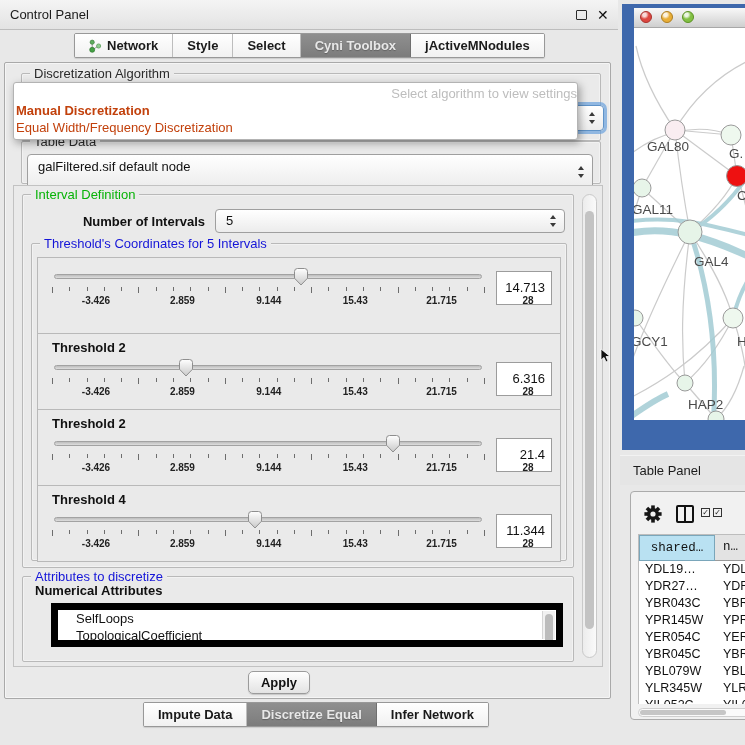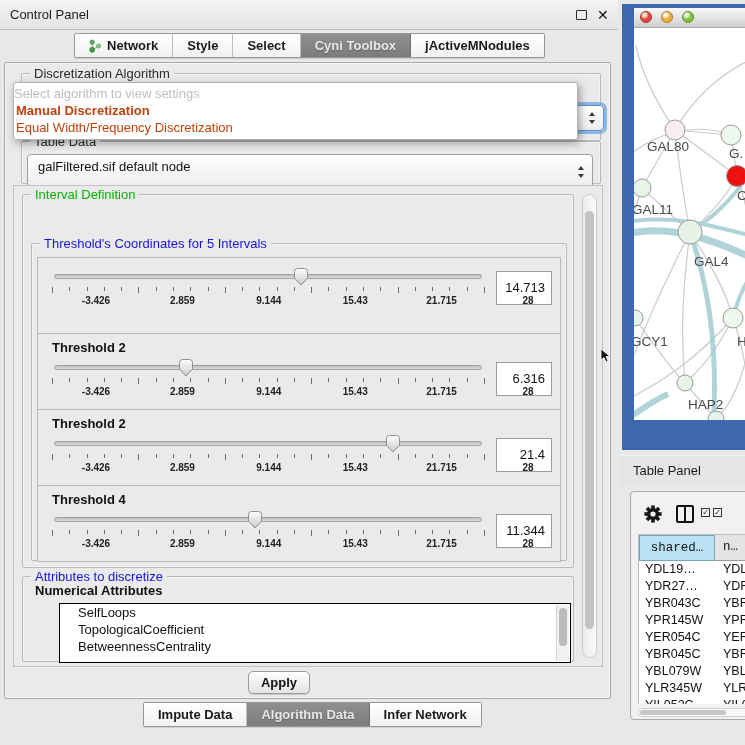--- a/index.html
+++ b/index.html
@@ -56,29 +56,29 @@
   .slider-area { position:relative; flex:1; height:46px; margin-right:12px; }
   .track { position:absolute; left:2px; right:2px; top:9px; height:5px; border:1px solid #a2a2a2; border-radius:3px; background:linear-gradient(#bdbdbd,#dedede); }
   .tick { position:absolute; top:22px; width:1px; height:4px; background:#6d6d6d; }
   .tick.major { height:6px; }
   .tick-label { position:absolute; top:30px; transform:translateX(-50%); font-size:10px; font-weight:700; color:#222; white-space:nowrap;margin-left:44px; }
   .thumb { position:absolute; top:2px; transform:translateX(-50%); width:17px; height:19px; }
   .th-value { width:56px; height:34px; background:#fff; border:1px solid #9c9c9c; font-size:13px; color:#111; text-align:right; padding:8px 6px 0 0; }
 
   #attr-group { left:8px; top:390px; width:552px; height:86px; }
   #attr-heading { position:absolute; left:12px; top:6px; font-size:13px; font-weight:700; color:#111; }
-  #attr-list { position:absolute; left:36px; top:26px; width:512px; height:60px; background:#fff; border:1px solid #000000; overflow:hidden; }
+  #attr-list { position:absolute; left:28px; top:26px; width:512px; height:44px; background:#fff; border:7px solid #000000; overflow:hidden; }
   .attr-item { padding-left:18px; font-size:13px; line-height:17px; color:#111; white-space:nowrap; }
   #attr-scroll { position:absolute; right:1px; top:1px; bottom:1px; width:13px; background:#f1f1f1; border-left:1px solid #d5d5d5; }
   #attr-thumb { position:absolute; left:2px; right:2px; top:3px; height:38px; background:#bcbcbc; border-radius:5px; }
 
   #apply-btn { left:243px; top:608px; width:62px; height:23px; background:linear-gradient(#fefefe,#e3e3e3); border:1px solid #9b9b9b; border-radius:5px; font-size:13px; font-weight:700; color:#111; text-align:center; line-height:21px; box-shadow:0 1px 1px rgba(0,0,0,.15); }
 
   #popup { left:13px; top:82px; width:565px; height:58px; background:#fff; border:1px solid #b3b3b3; border-radius:3px; box-shadow:2px 3px 8px rgba(0,0,0,.35); z-index:50; padding-top:2px; }
-  #popup-prompt { text-align:left; font-size:13px; color:#bdbdbd; line-height:17px; }
+  #popup-prompt { text-align:right; font-size:13px; color:#bdbdbd; line-height:17px; }
   .popup-item { font-size:13px; color:#c2410c; line-height:17px; padding-left:2px; white-space:nowrap; }
   .popup-item.bold { font-weight:700; }
 
   
   #net-window { left:622px; top:4px; width:123px; height:446px; background:#3e68ac; }
   #net-titlebar { position:absolute; left:12px; top:4px; width:111px; height:20px; background:linear-gradient(#f8f8f8,#cfcfcf); border-bottom:1px solid #a8a8a8; }
   .tlight { position:absolute; top:3px; width:12px; height:12px; border-radius:50%; background-image:radial-gradient(circle at 35% 28%, rgba(255,255,255,.85) 0 18%, rgba(255,255,255,0) 45%); }
   #tl-close { left:6px; background-color:#dd4740; border:1px solid #a8332e; background-image:radial-gradient(circle at 35% 28%, rgba(255,255,255,.8) 0 18%, rgba(255,255,255,0) 45%); }
   #tl-min { left:27px; background-color:#e9ae37; border:1px solid #ad7e22; }
   #tl-zoom { left:48px; background-color:#82c043; border:1px solid #5c9225; }
@@ -157,20 +157,27 @@
     <div class="combo" id="tabledata-combo">
       <span>galFiltered.sif default node</span>
       <span class="arrows"></span>
     </div>
   </div>
 
   <div class="abs" id="viewport">
 
     <div class="group" id="interval-group">
       <span class="group-legend legend-green">Interval Definition</span>
+      <div id="noi-row">
+        <span id="noi-label">Number of Intervals</span>
+        <div class="combo" id="noi-combo">
+          <span>5</span>
+          <span class="arrows"></span>
+        </div>
+      </div>
       <div class="group" id="thr-group">
         <span class="group-legend legend-blue">Threshold's Coordinates for 5 Intervals</span>
         <div id="thr-stack">
             <div class="th-panel">
               <div class="th-row">
                 <div class="slider-area">
                   <div class="track"></div>
                   <div class="tick major" style="left: 0%;"></div>
                   <div class="tick" style="left: 4%;"></div>
                   <div class="tick" style="left: 8%;"></div>
@@ -396,21 +403,21 @@
   <div id="popup-prompt">Select algorithm to view settings</div>
 <div class="popup-item bold">Manual Discretization</div>
     <div class="popup-item">Equal Width/Frequency Discretization</div>
   </div>
 
 <div class="abs segctl" id="bottom-tabs">
     <div class="seg">
       <span>Impute Data</span>
     </div>
     <div class="seg sel">
-      <span>Algorithm Data</span>
+      <span>Discretize Equal</span>
     </div>
     <div class="seg">
       <span>Infer Network</span>
     </div>
   </div>
 
 <div class="abs" id="net-window">
   <div id="net-titlebar">
     <span class="tlight" id="tl-close"></span>
     <span class="tlight" id="tl-min"></span>

